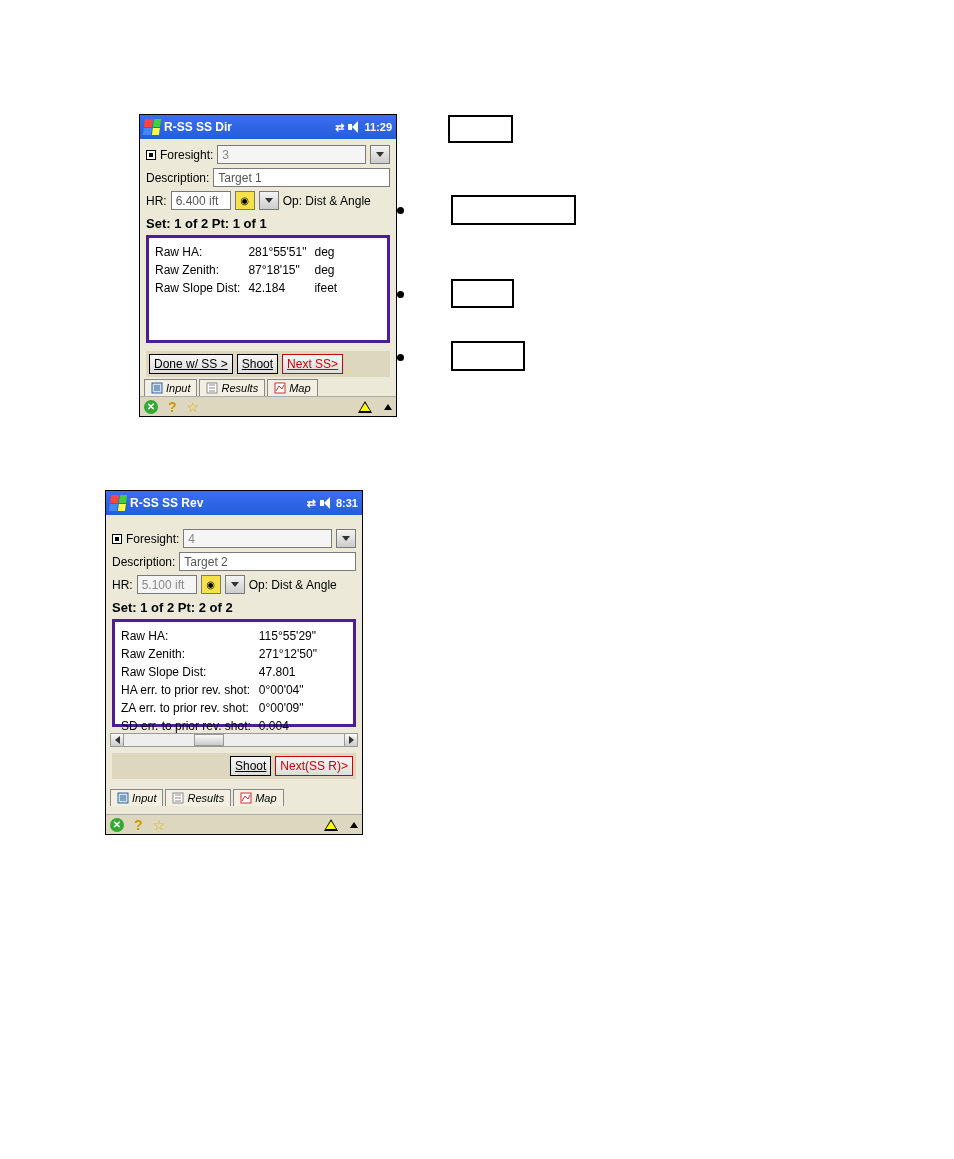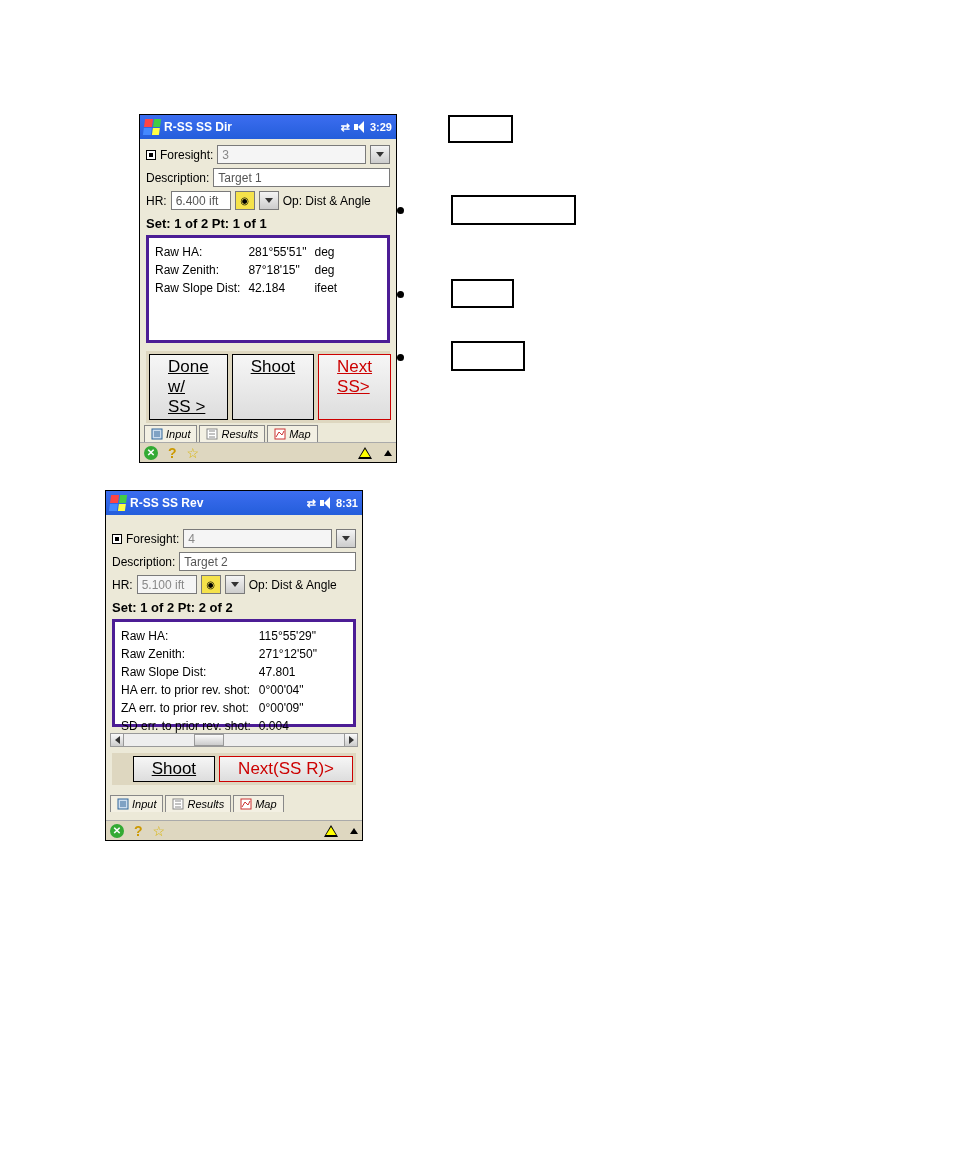--- a/index.html
+++ b/index.html
@@ -86,22 +86,22 @@
     border:3px solid #4c1d95;background:#fff;padding:4px;
     font-size:12px;line-height:16px;position:relative;
   }
   .dataarea.top-height{height:108px;}
   .dataarea.bottom-height{height:108px;}
   .btnrow{display:flex;gap:4px;margin-top:4px;justify-content:flex-end;background:#ded7c0;padding:3px;}
   .btnrow.top{justify-content:flex-start;}
   .btn{
     border:1px solid #000;
     background:linear-gradient(#f6f6f6,#ddd);
-    padding:2px 18px;
-    font-size:17px;
+    padding:2px 4px;
+    font-size:12px;
   }
   .btn.red{color:#c00;border-color:#c00;}
   .tabsrow{
     display:flex;gap:2px;background:#ece9d8;padding:2px 4px 0 4px;align-items:flex-end;font-style:italic;
   }
   .tab{
     border:1px solid #888;border-bottom:none;background:#f3f0e3;
     padding:2px 6px;font-size:11px;display:flex;align-items:center;gap:3px;
   }
   .tab .ico{width:12px;height:12px;display:inline-block;}
@@ -150,21 +150,21 @@
         <span></span>
         <span></span>
         <span></span>
         <span></span>
       </span>
     <span>R-SS SS Dir</span>
     <span class="spacer"></span>
     <span class="sysicons">
       <span class="sync">⇄</span>
       <span class="speaker"></span>
-      <span>3:29</span>
+      <span>11:29</span>
     </span>
   </div>
   <div class="content">
     <div class="row">
       <span class="checkbox"></span>
       <span class="label">Foresight:</span>
       <div class="input gray">3</div>
       <div class="dropdown-btn"></div>
     </div>
     <div class="row">

